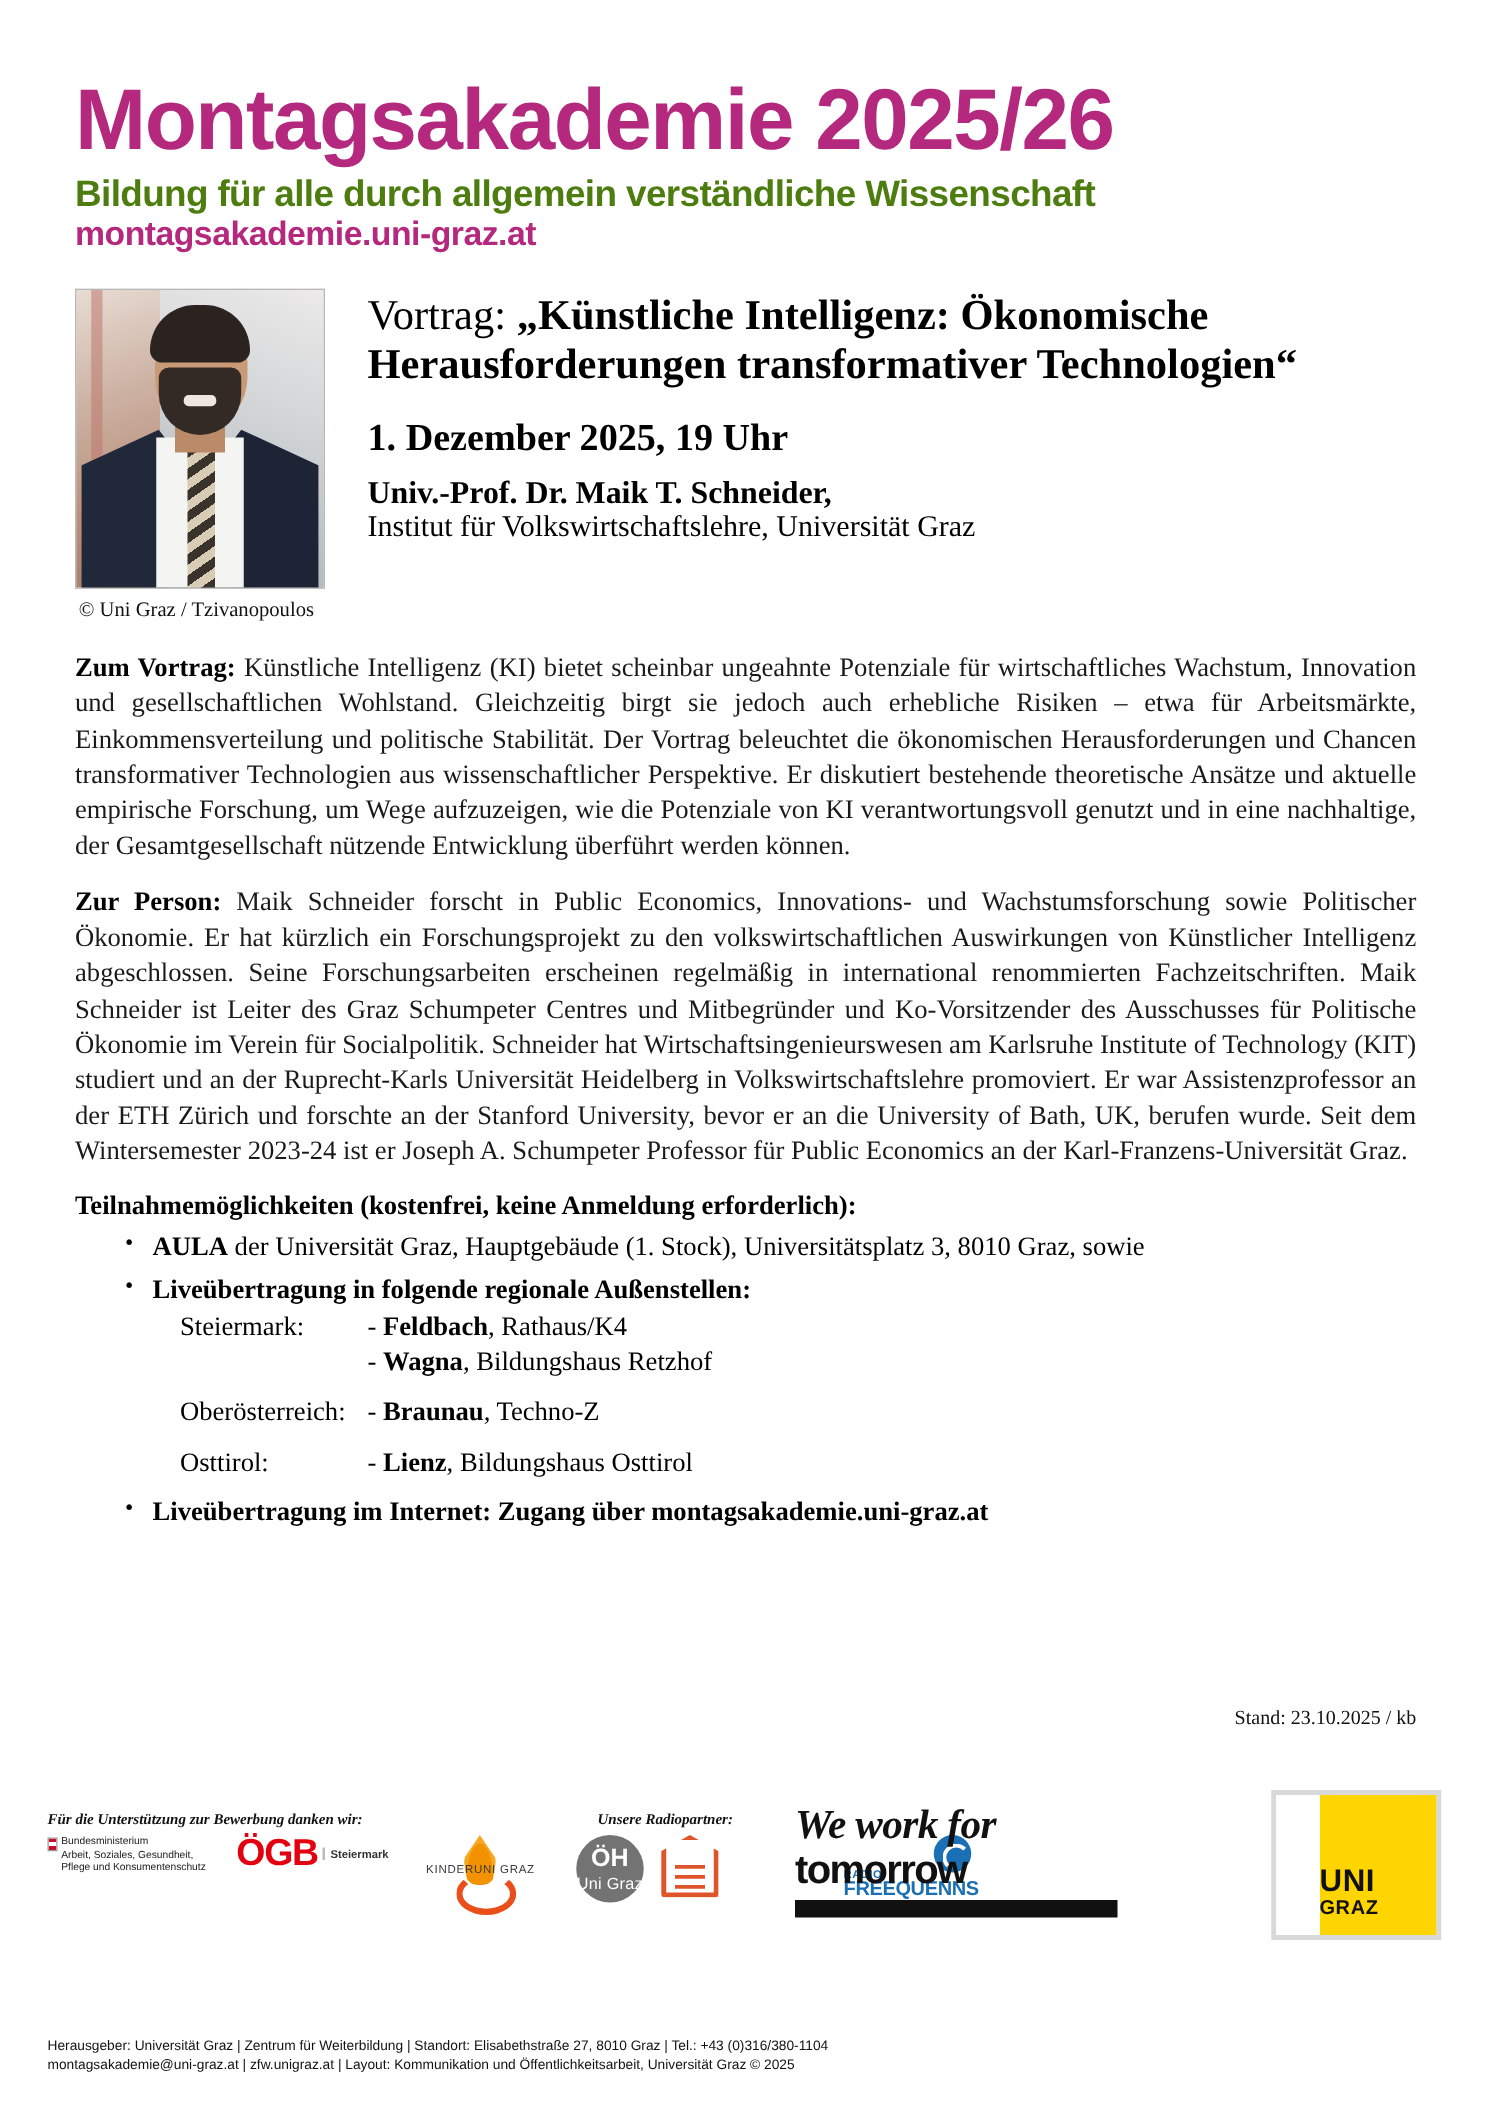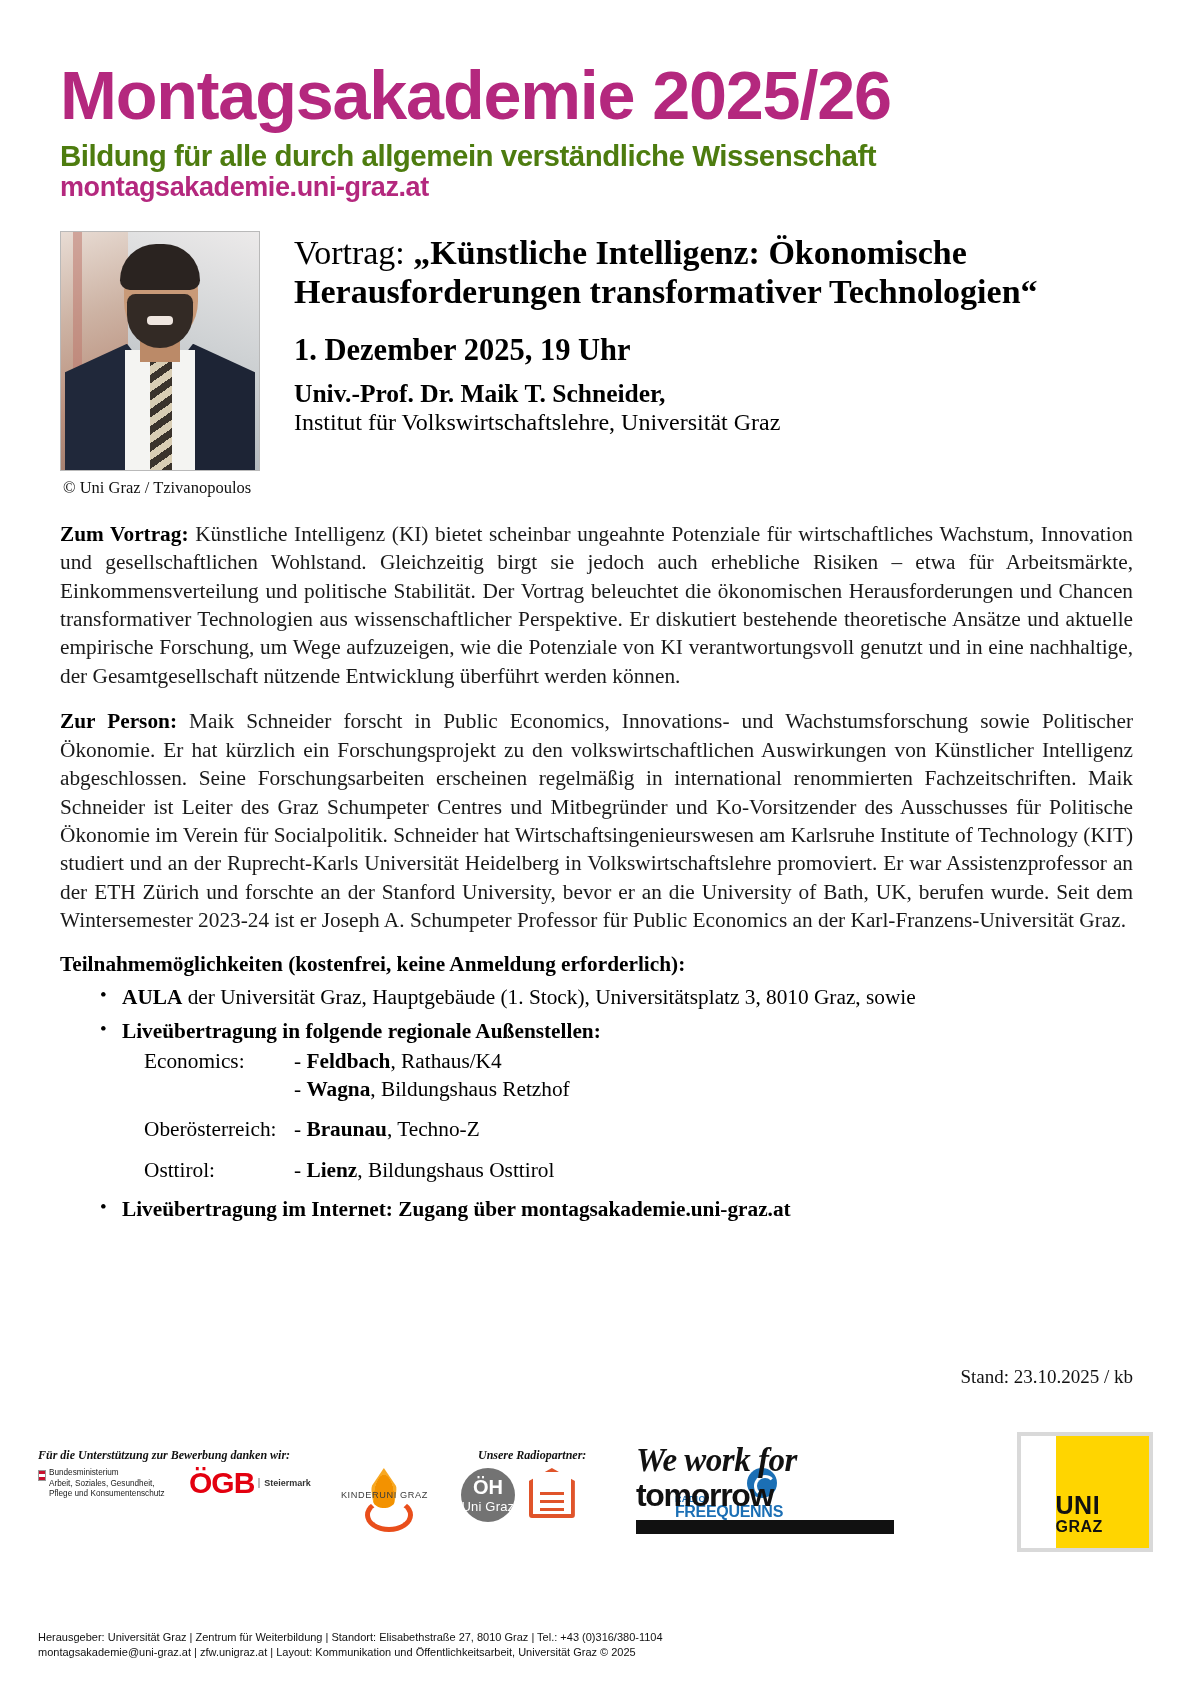--- a/index.html
+++ b/index.html
@@ -250,21 +250,21 @@
   .region-gap { height: 11px; }
 
   .internet-item { margin-top: 10px; }
 
   
   .stand {
     position: absolute;
     right: 56px;
     top: 1366px;
     font-family: "Liberation Serif", serif;
-    font-size: 19px;
+    font-size: 16px;
     color: #111;
   }
 
   
   .footer {
     position: absolute;
     left: 0; right: 0;
     bottom: 0;
     height: 263px;
   }
@@ -548,21 +548,21 @@
     <p class="body-text"><b>Zur Person:</b><span> Maik Schneider forscht in Public Economics, Innovations- und Wachstumsforschung sowie Politischer Ökonomie. Er hat kürzlich ein Forschungsprojekt zu den volkswirtschaftlichen Auswirkungen von Künstlicher Intelligenz abgeschlossen. Seine Forschungsarbeiten erscheinen regelmäßig in international renommierten Fachzeitschriften. Maik Schneider ist Leiter des Graz Schumpeter Centres und Mitbegründer und Ko-Vorsitzender des Ausschusses für Politische Ökonomie im Verein für Socialpolitik. Schneider hat Wirtschaftsingenieurswesen am Karlsruhe Institute of Technology (KIT) studiert und an der Ruprecht-Karls Universität Heidelberg in Volkswirtschaftslehre promoviert. Er war Assistenzprofessor an der ETH Zürich und forschte an der Stanford University, bevor er an die University of Bath, UK, berufen wurde. Seit dem Wintersemester 2023-24 ist er Joseph A. Schumpeter Professor für Public Economics an der Karl-Franzens-Universität Graz.</span></p>
 
     <div class="section-heading">Teilnahmemöglichkeiten (kostenfrei, keine Anmeldung erforderlich):</div>
 
     <ul class="options">
       <li><b class="opt-strong">AULA</b><span> der Universität Graz, Hauptgebäude (1. Stock), Universitätsplatz 3, 8010 Graz, sowie</span></li>
       <li>
         <b class="opt-strong">Liveübertragung in folgende regionale Außenstellen:</b>
         <div class="regions">
             <div class="region-row">
-              <div class="region-name">Economics:</div>
+              <div class="region-name">Steiermark:</div>
               <div class="region-venues">
                 <div class="venue-line"><span>- </span><b>Feldbach</b><span>, Rathaus/K4</span></div>
                 <div class="venue-line"><span>- </span><b>Wagna</b><span>, Bildungshaus Retzhof</span></div>
               </div>
             </div>
             <div class="region-gap"></div>
             <div class="region-row">
               <div class="region-name">Oberösterreich:</div>
               <div class="region-venues">
                 <div class="venue-line"><span>- </span><b>Braunau</b><span>, Techno-Z</span></div>

